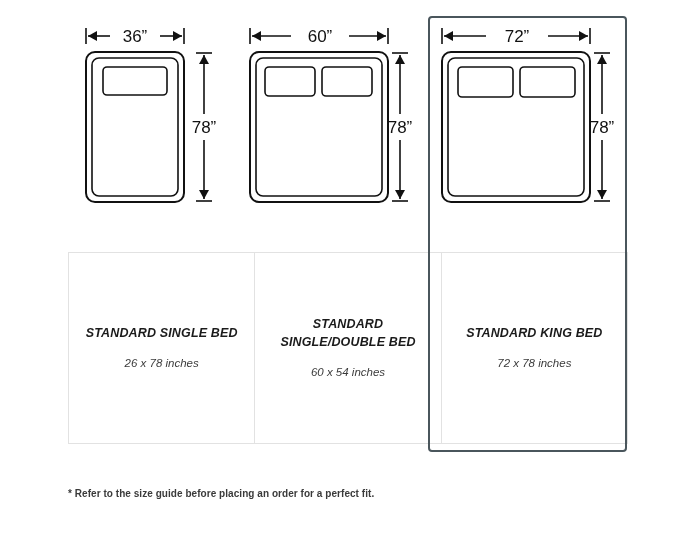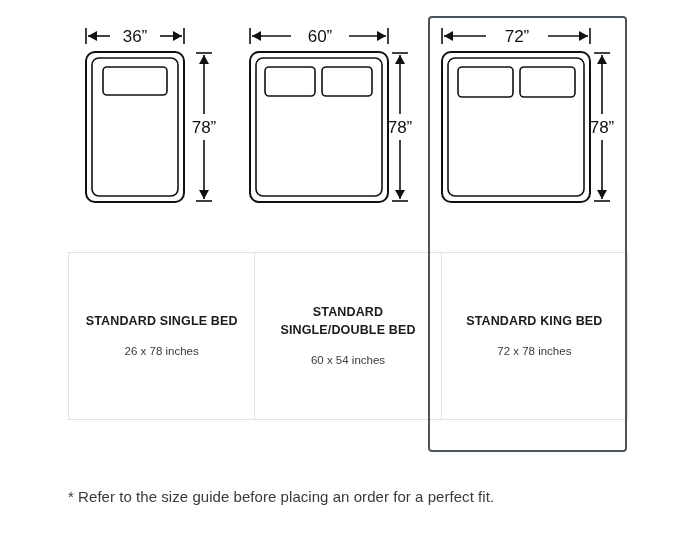--- a/index.html
+++ b/index.html
@@ -49,23 +49,24 @@
     position: absolute;
     top: 0;
   }
 
   
   .size-table {
     position: absolute;
     left: 68px;
     top: 252px;
     width: 560px;
-    height: 168px;
+    height: 192px;
     border-collapse: collapse;
     box-sizing: border-box;
+    font-style: italic;
   }
   .size-table table {
     width: 100%;
     height: 100%;
     border-collapse: collapse;
     table-layout: fixed;
   }
   .size-table td {
     border: 1px solid #e2e2e2;
     text-align: center;
@@ -88,24 +89,25 @@
     color: #3b3b3b;
     line-height: 1.3;
     margin: 0;
   }
 
   
   .footnote {
     position: absolute;
     left: 68px;
     top: 488px;
-    font-size: 15px;
+    font-size: 10px;
     color: #3a3a3a;
     letter-spacing: 0.05px;
     white-space: nowrap;
+    font-weight: bold;
   }
 
   
   .dim-text {
     font-family: "Liberation Sans", "DejaVu Sans", sans-serif;
     font-size: 17px;
     fill: #111111;
   }
 </style>
 </head>

